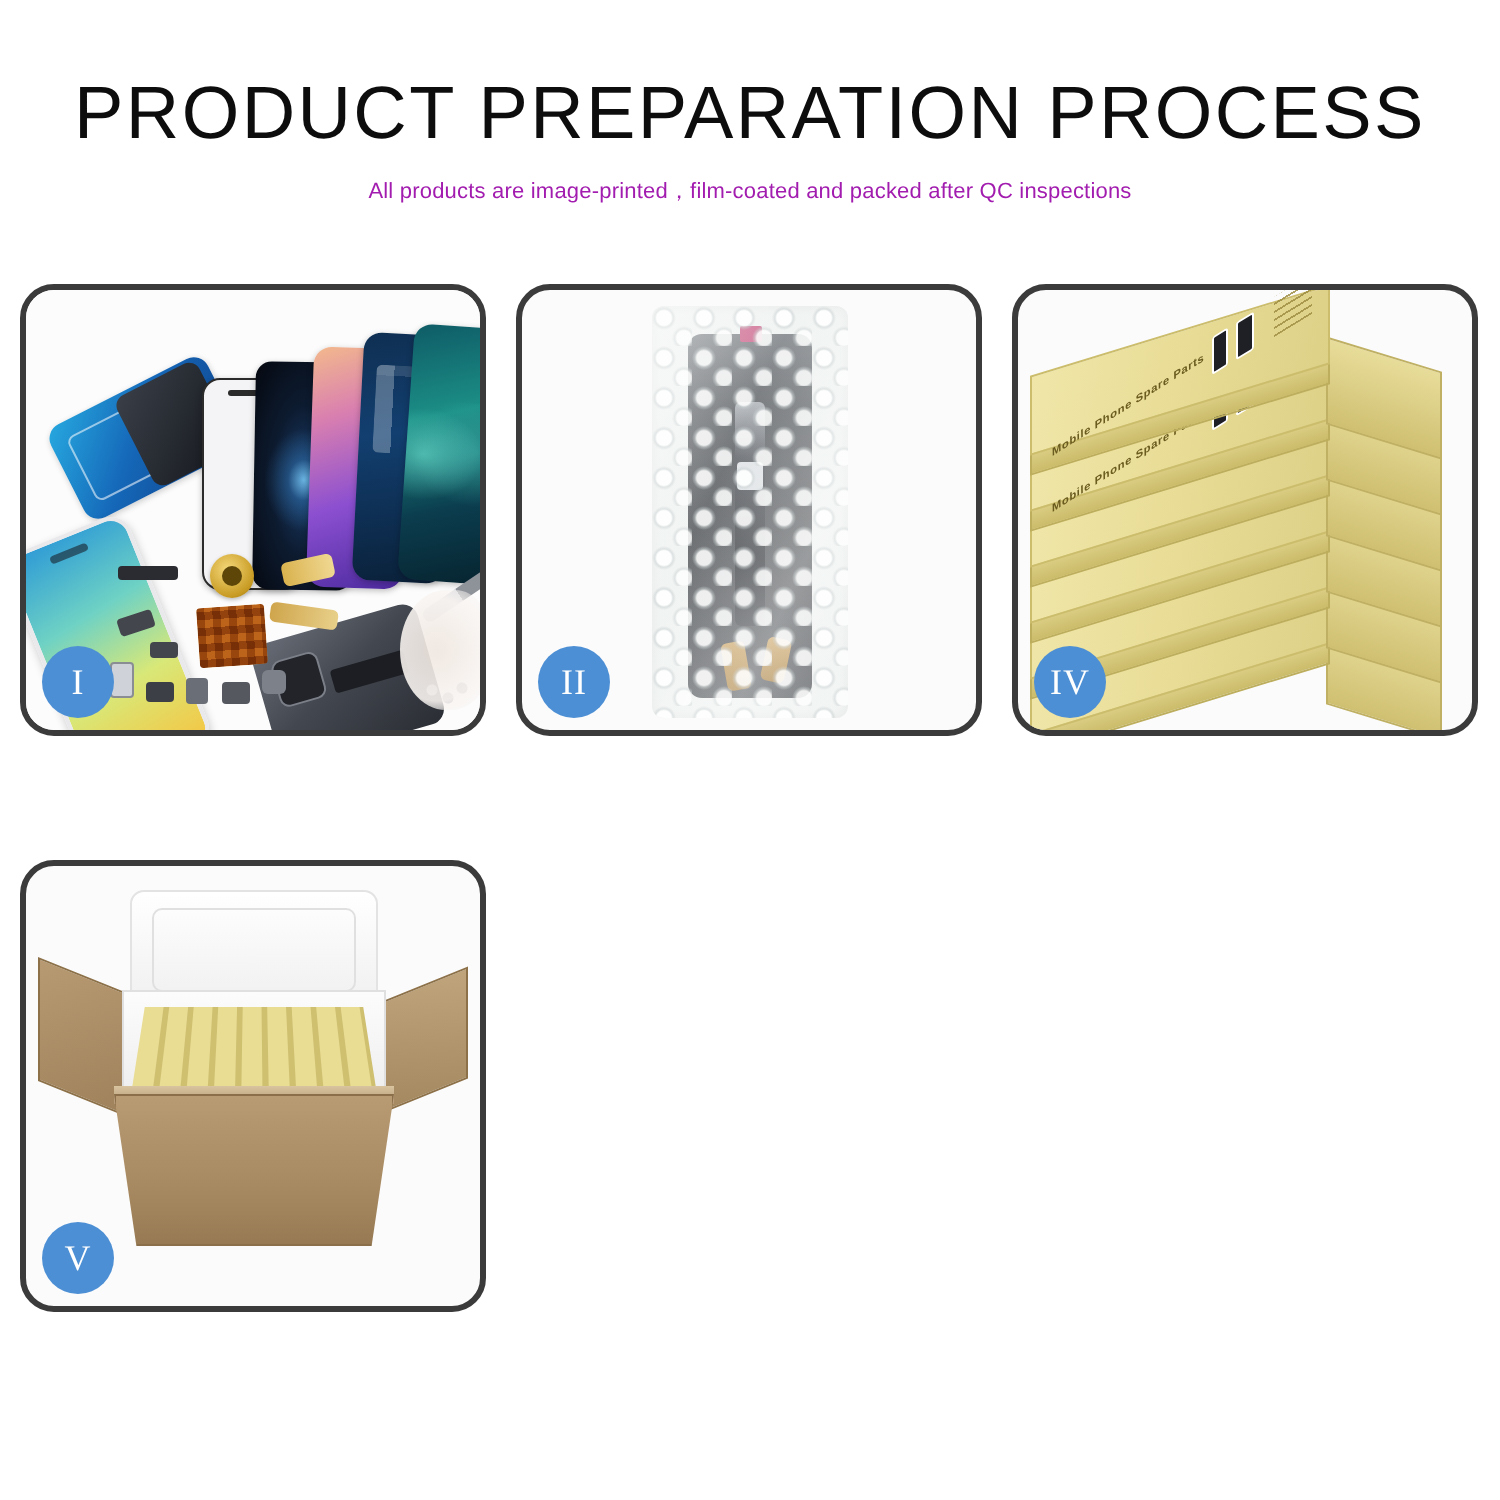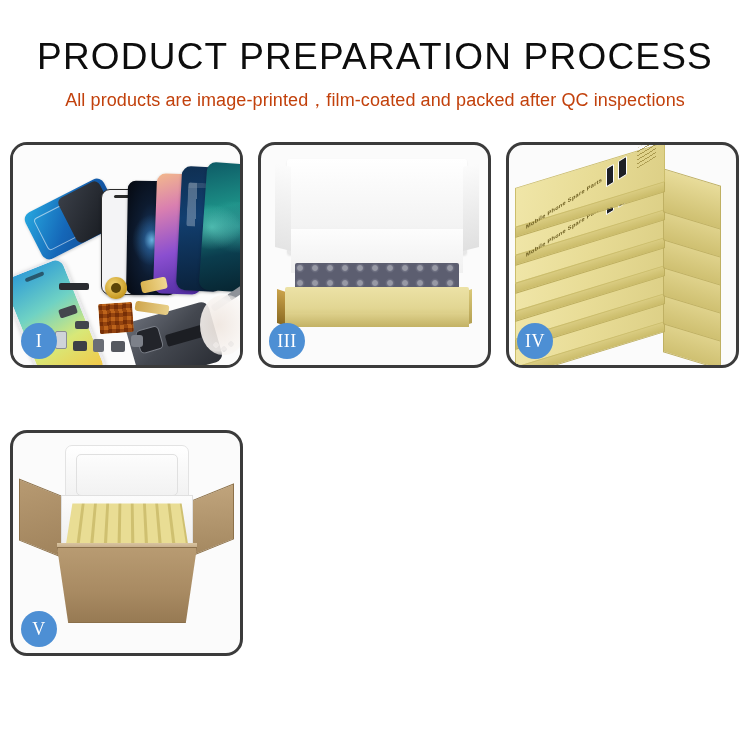--- a/index.html
+++ b/index.html
@@ -18,22 +18,22 @@
     font-size:37px;
     font-weight:400;
     letter-spacing:1.2px;
     color:#0d0d0d;
     line-height:1;
     padding-top:38px;
     white-space:nowrap;
     transform:scaleX(1.0);
   }
   .subtitle{
-    font-size:18px;
-    color:#c2410c;
+    font-size:11px;
+    color:#a21caf;
     letter-spacing:0.1px;
     padding-top:13px;
     white-space:nowrap;
   }
 
   
   .grid{
     position:absolute;
     left:10px;top:142px;
     width:730px;height:548px;
@@ -479,33 +479,36 @@
         <div class="smallpart sp5"></div>
         <div class="smallpart sp6"></div>
         <div class="smallpart sp7"></div>
         <div class="screwdriver"></div>
         <div class="screws"></div>
         <div class="handblur"></div>
       </div>
       <div class="badge">I</div>
     </div>
 
-
     <div class="panel">
       <div class="stage">
-        <div class="b3-lid"></div>
-        <div class="b3-backwall"></div>
-        <div class="b3-foam"></div>
-        <div class="b3-trayL"></div>
-        <div class="b3-trayR"></div>
-        <div class="b3-tray"></div>
-        <div class="b3-trayfront"></div>
+        <div class="bw-bag">
+          <div class="bw-inner"></div>
+          <div class="bw-strip"></div>
+          <div class="bw-conn"></div>
+          <div class="bw-goldL"></div>
+          <div class="bw-goldR"></div>
+          <div class="bw-tag"></div>
+          <div class="bw-bubbles"></div>
+          <div class="bw-sheen"></div>
+        </div>
       </div>
-      <div class="badge">III</div>
+      <div class="badge">II</div>
     </div>
+
 
     <div class="panel">
       <div class="stage">
         <div class="stack">
           <div class="sbox" style="left:0px;top:146px;">
             <div class="side"></div>
               <div class="front"></div>
               <div class="top"></div>
           </div>
           <div class="sbox" style="left:0px;top:118px;">

